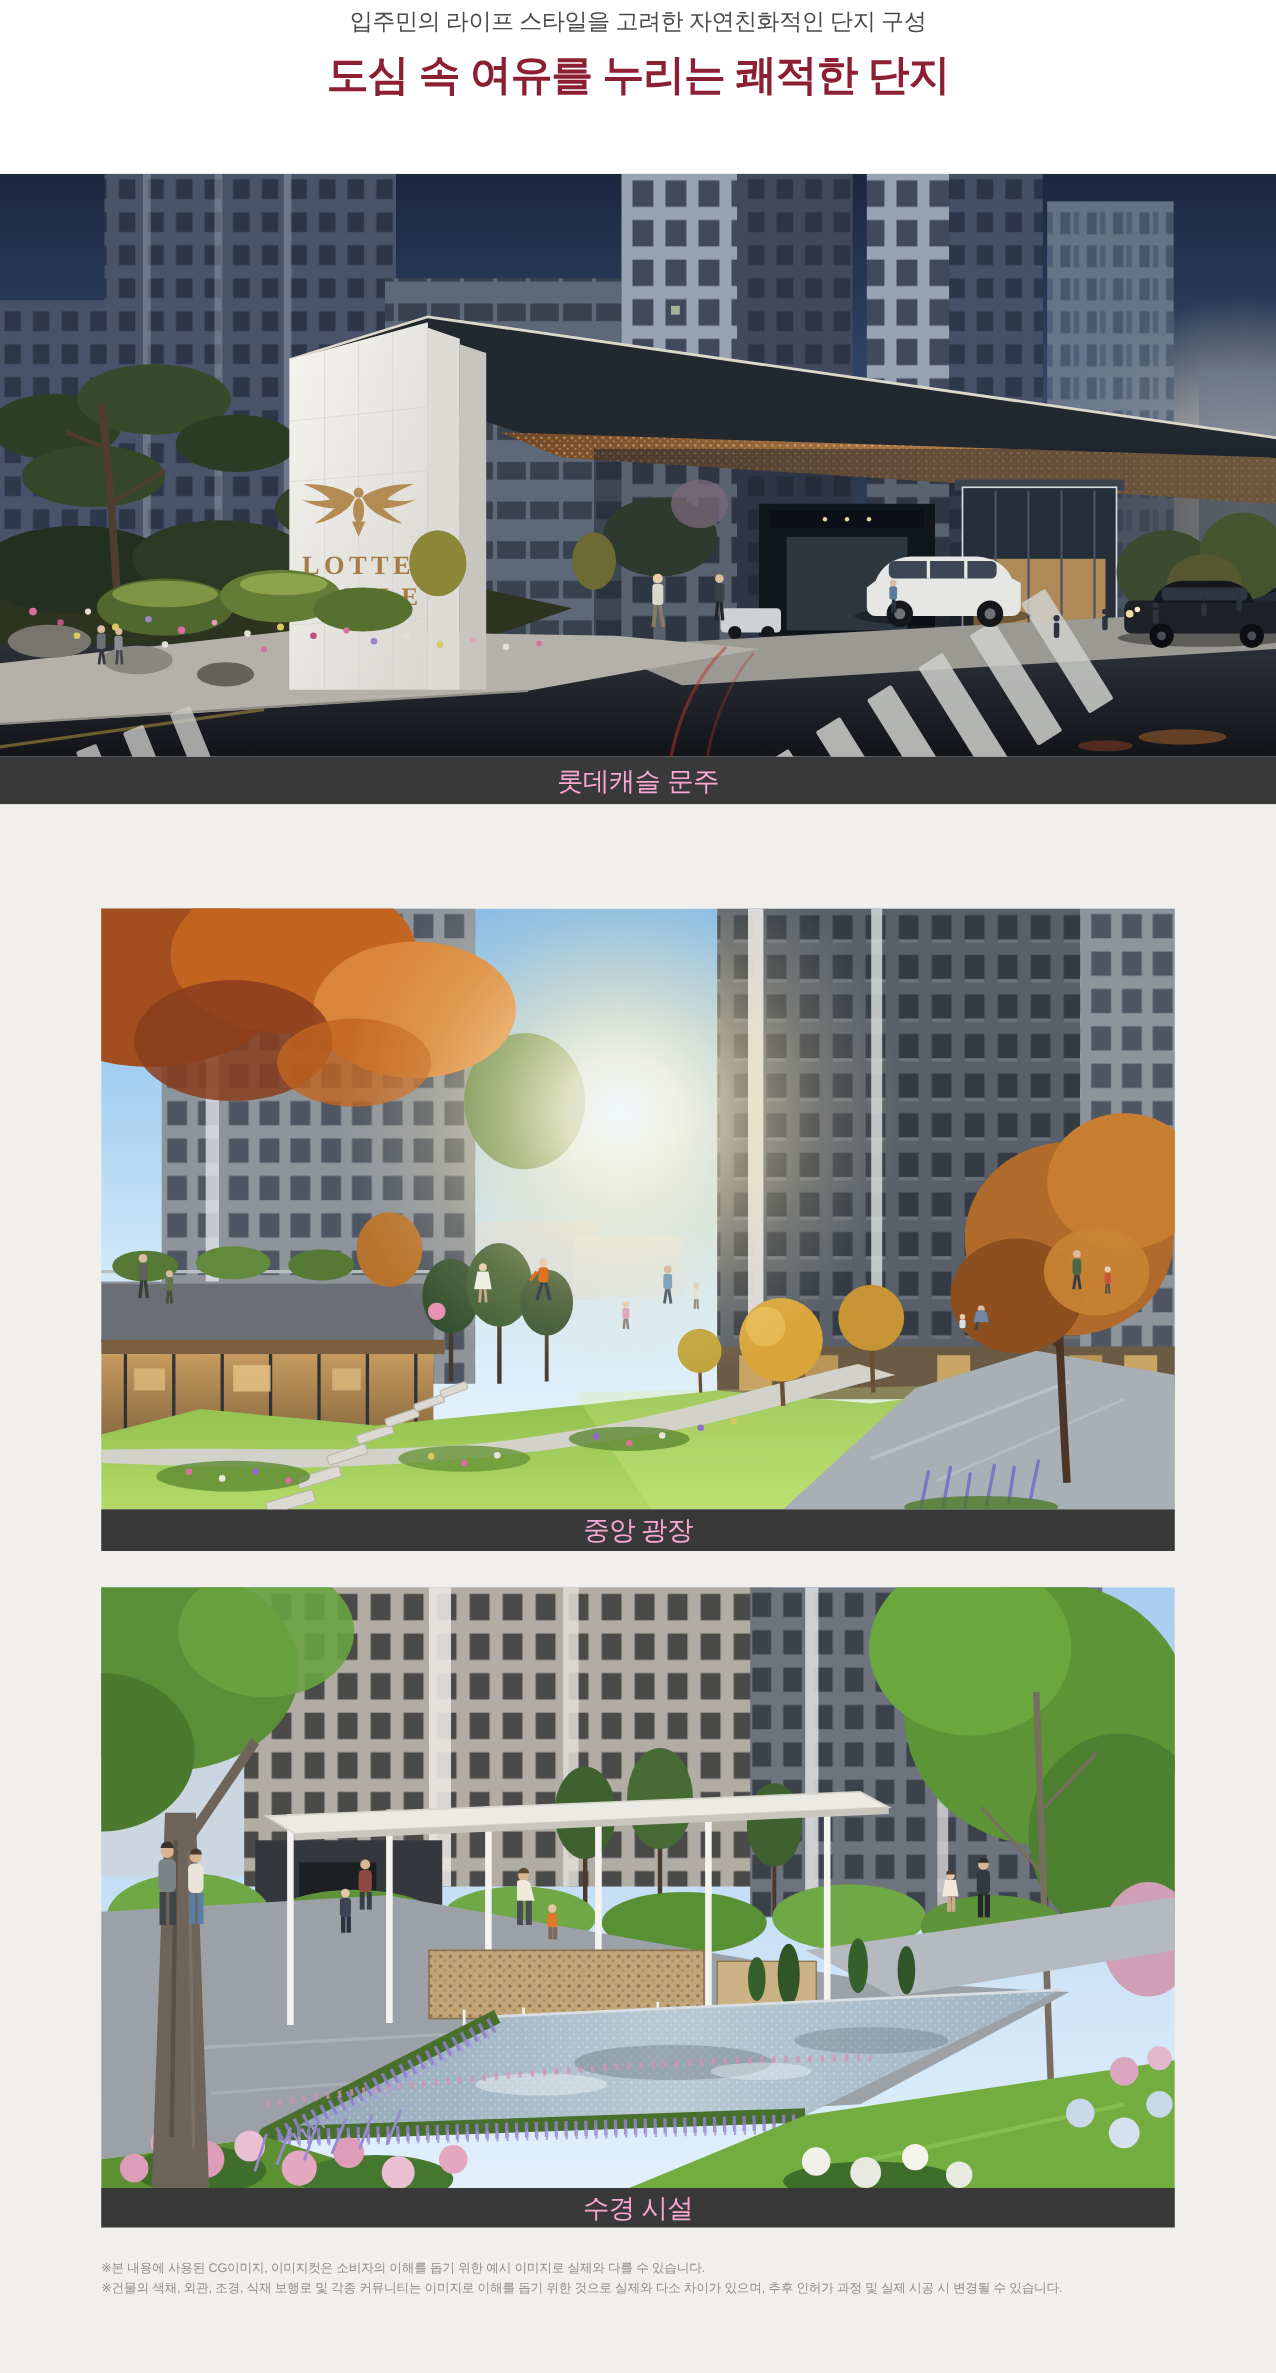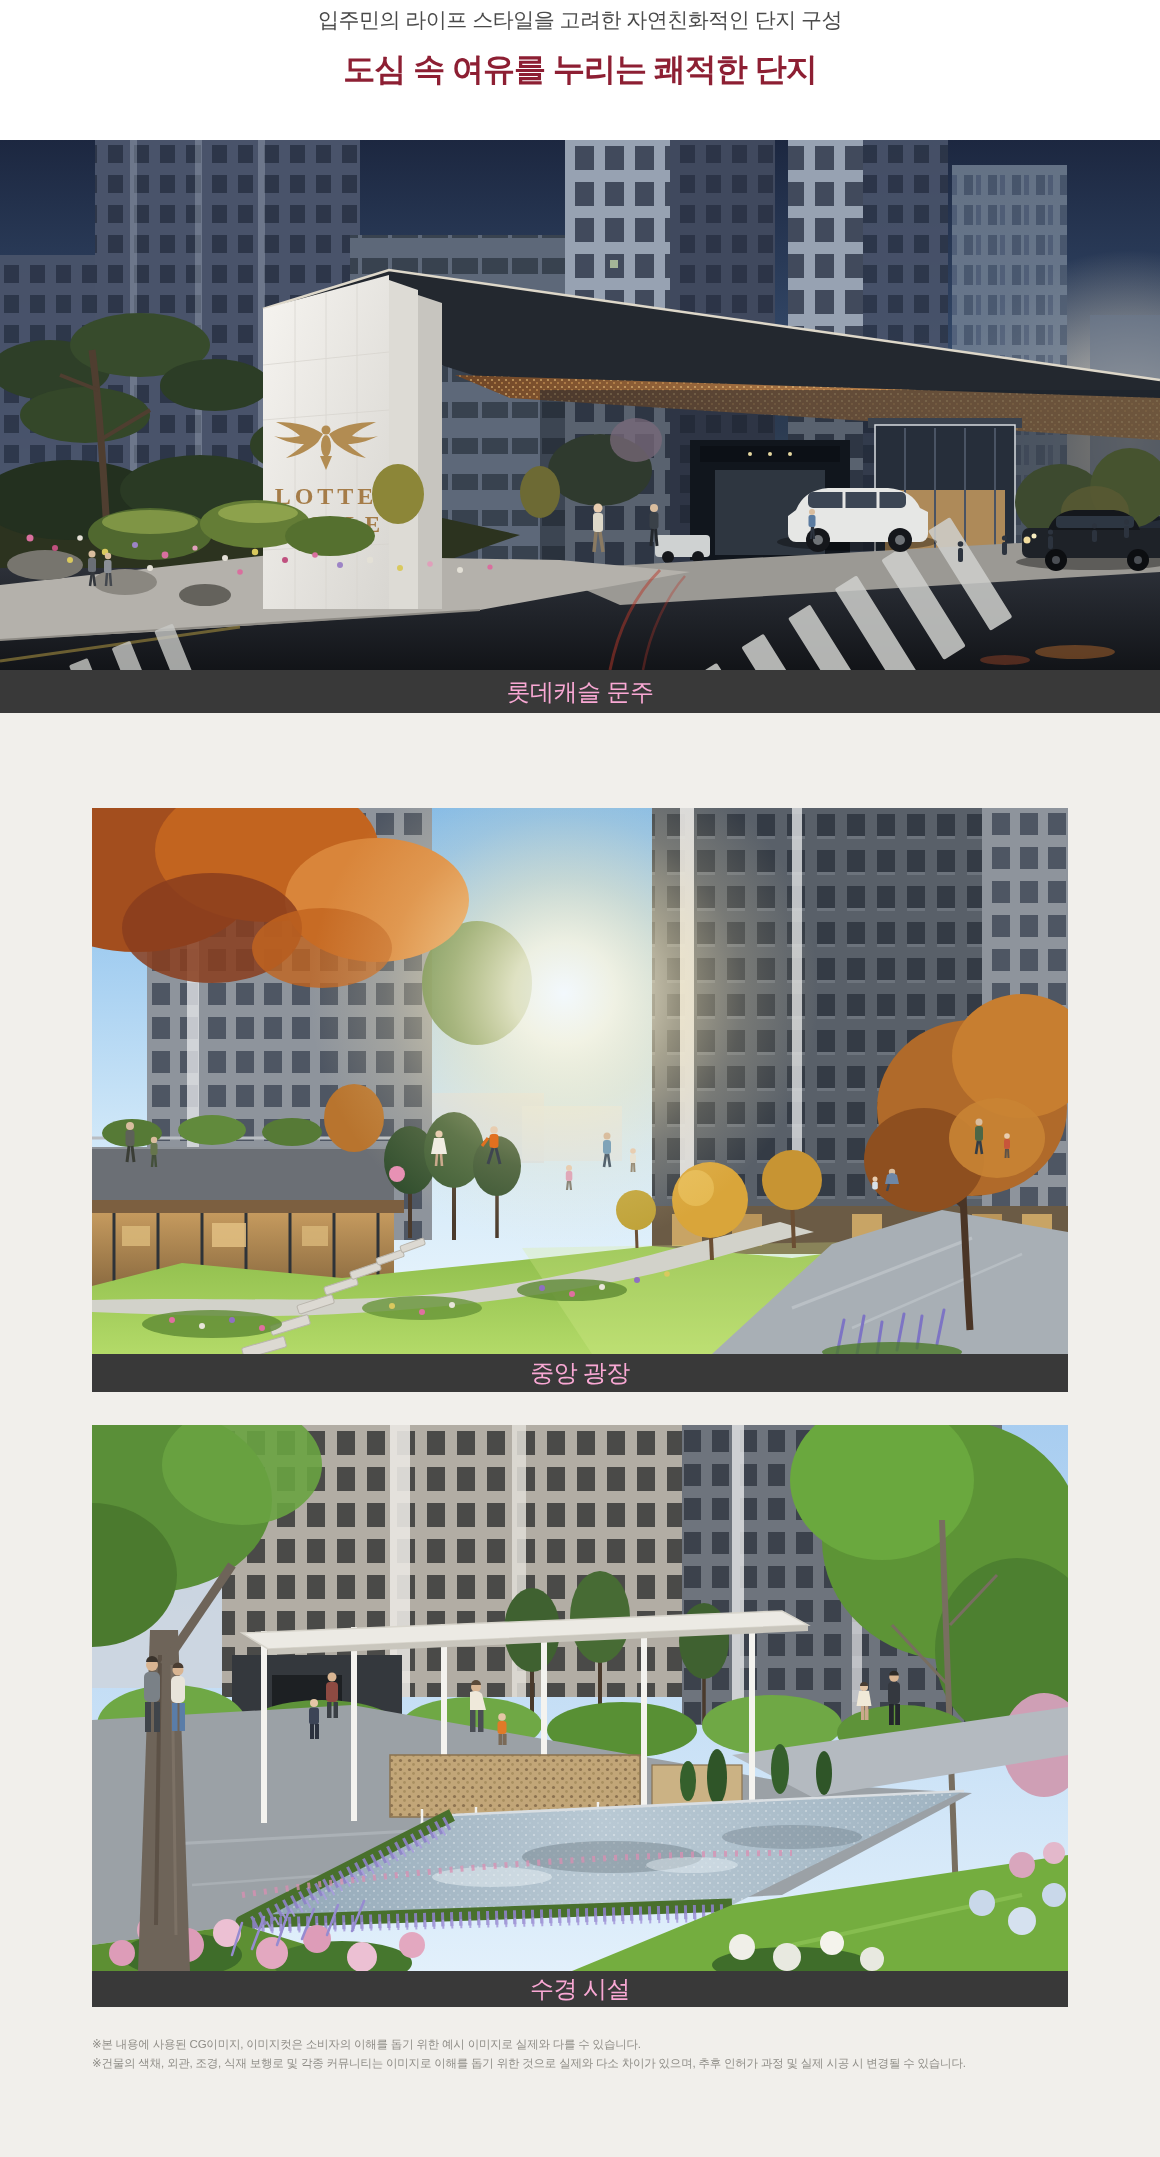--- a/index.html
+++ b/index.html
@@ -4,28 +4,28 @@
 <style>
   html,body{margin:0;padding:0;}
   body{
     width:1160px;
     background:#f1efeb;
     font-family:"Liberation Sans","DejaVu Sans",sans-serif;
     -webkit-font-smoothing:antialiased;
   }
   .page{width:1160px;background:#f1efeb;}
   .header{
-    width:1160px;height:140px;background:#ffffff;
+    width:1160px;height:158px;background:#ffffff;
     display:flex;flex-direction:column;align-items:center;justify-content:flex-start;
   }
   .header .subtitle{
     margin-top:7px;font-size:21px;line-height:26px;color:#4a4a4a;letter-spacing:-0.5px;
   }
   .header .title{
-    margin-top:9px;font-size:32px;line-height:54px;font-weight:bold;color:#8d1f33;letter-spacing:-1px;
+    margin-top:9px;font-size:38px;line-height:54px;font-weight:bold;color:#8d1f33;letter-spacing:-1px;
   }
   .figure{position:relative;}
   .figure svg{display:block;}
   .fig-caption{
     background:#393939;color:#f9a8d4;
     display:flex;align-items:center;justify-content:center;
     font-size:24px;letter-spacing:-0.5px;
   }
   .cap-1{width:1160px;height:43px;}
   .cap-2{width:976px;height:38px;font-family:Liberation Serif, serif;}

